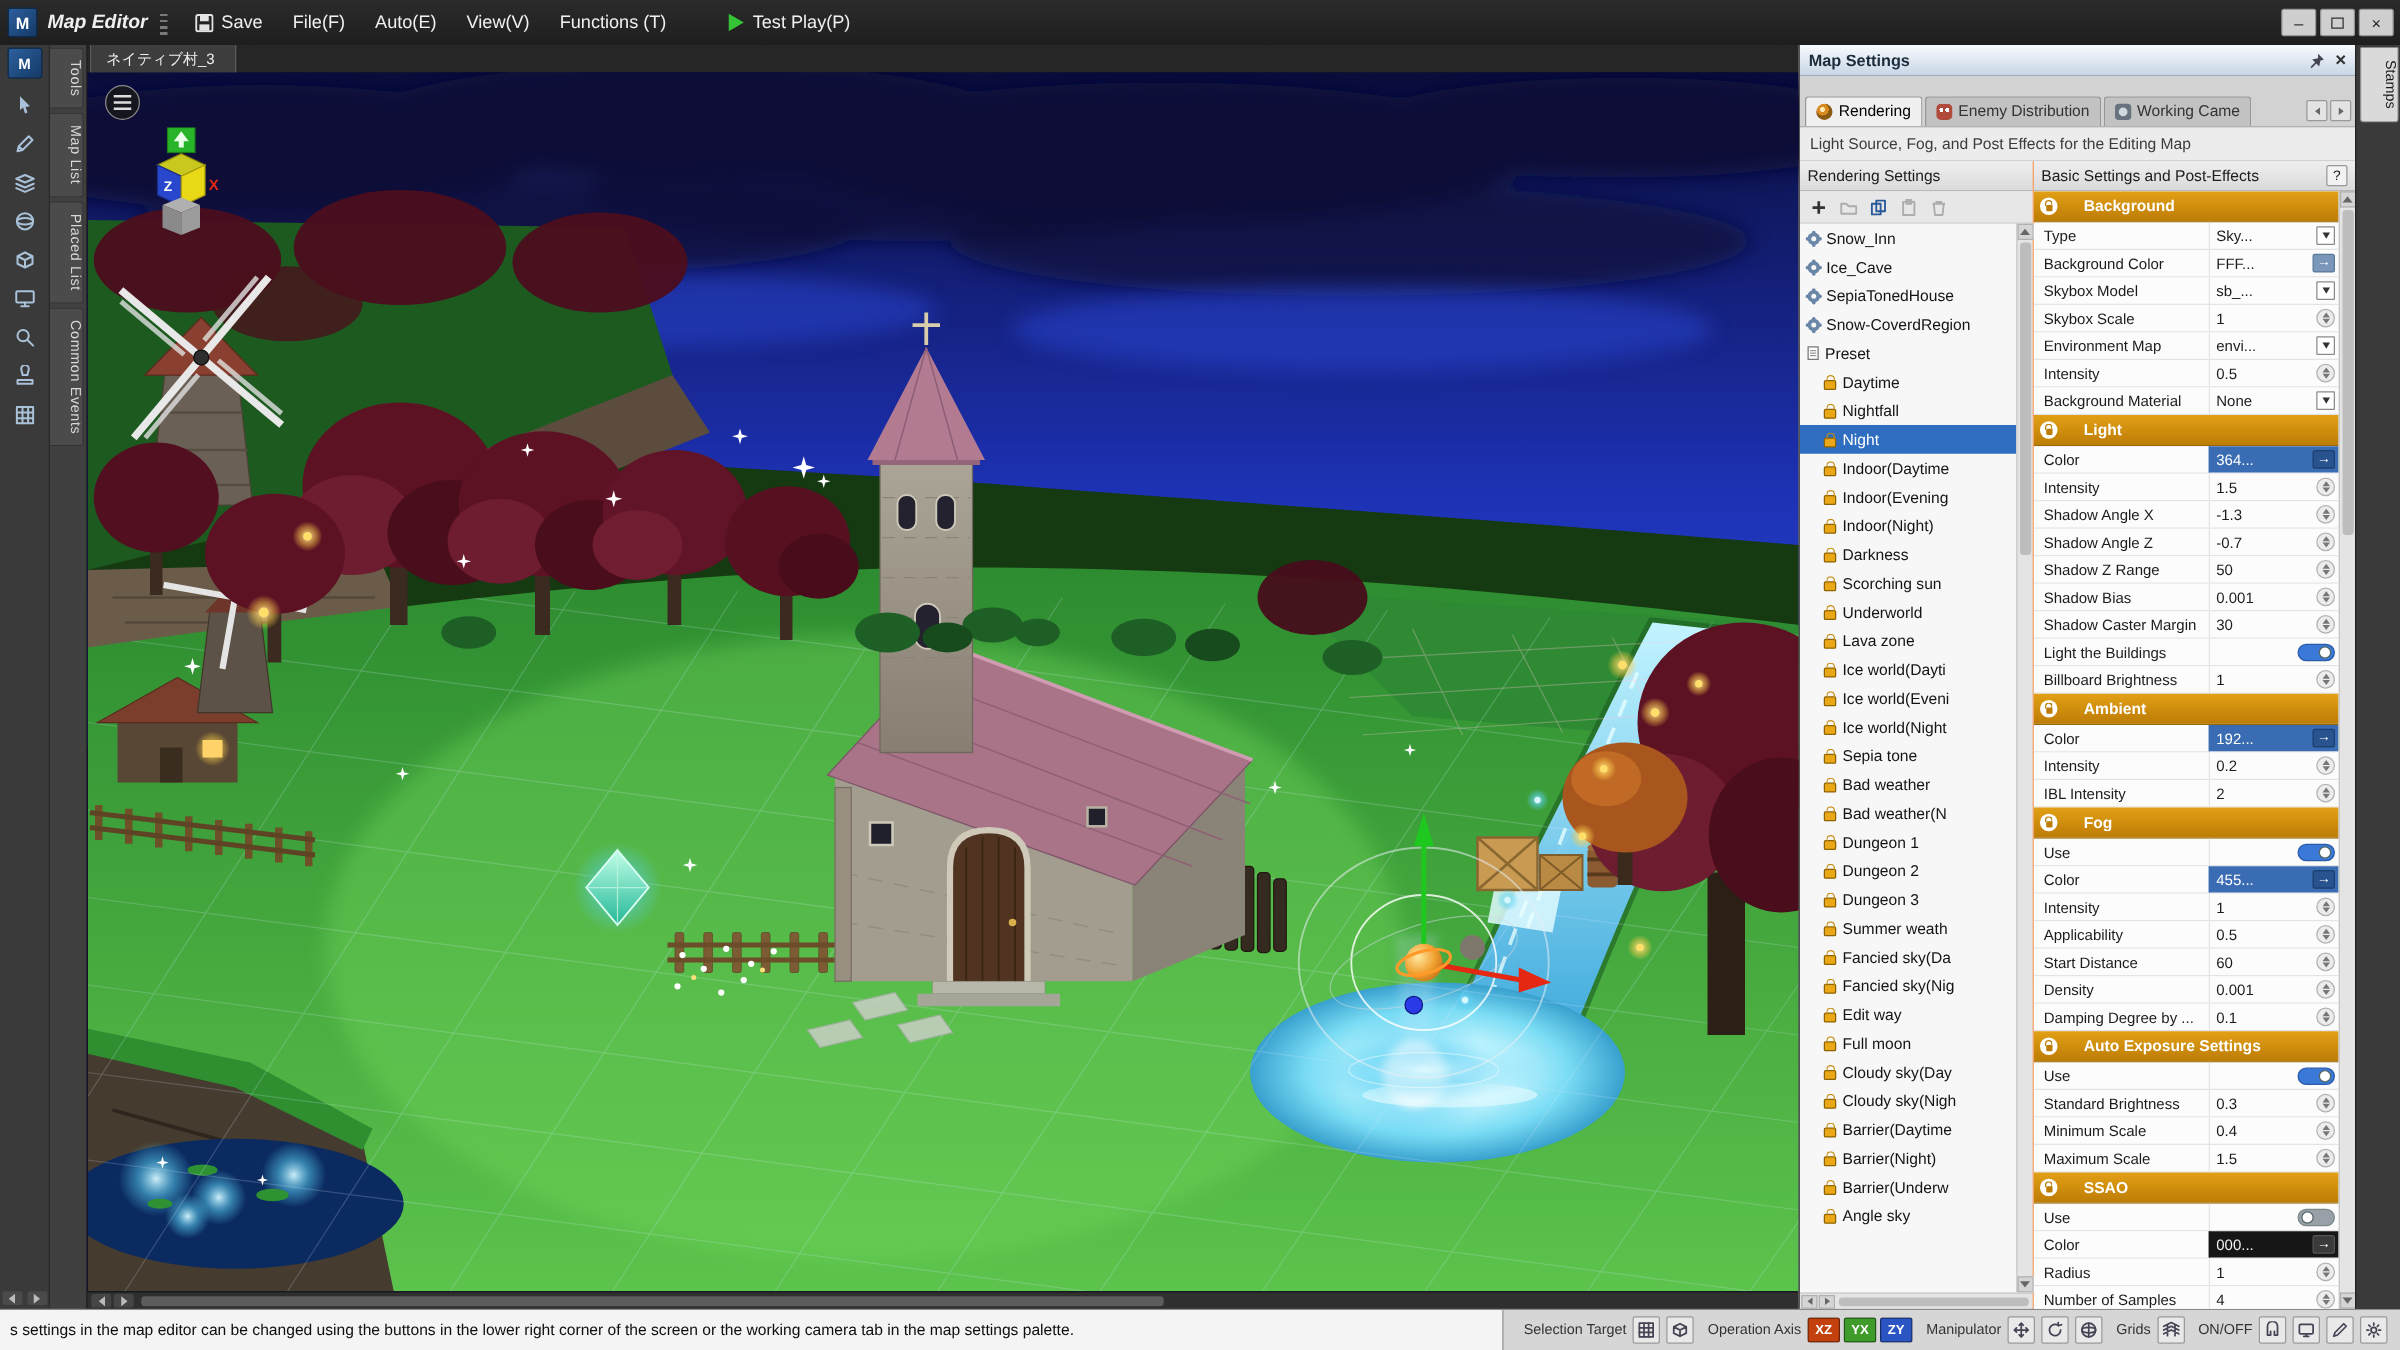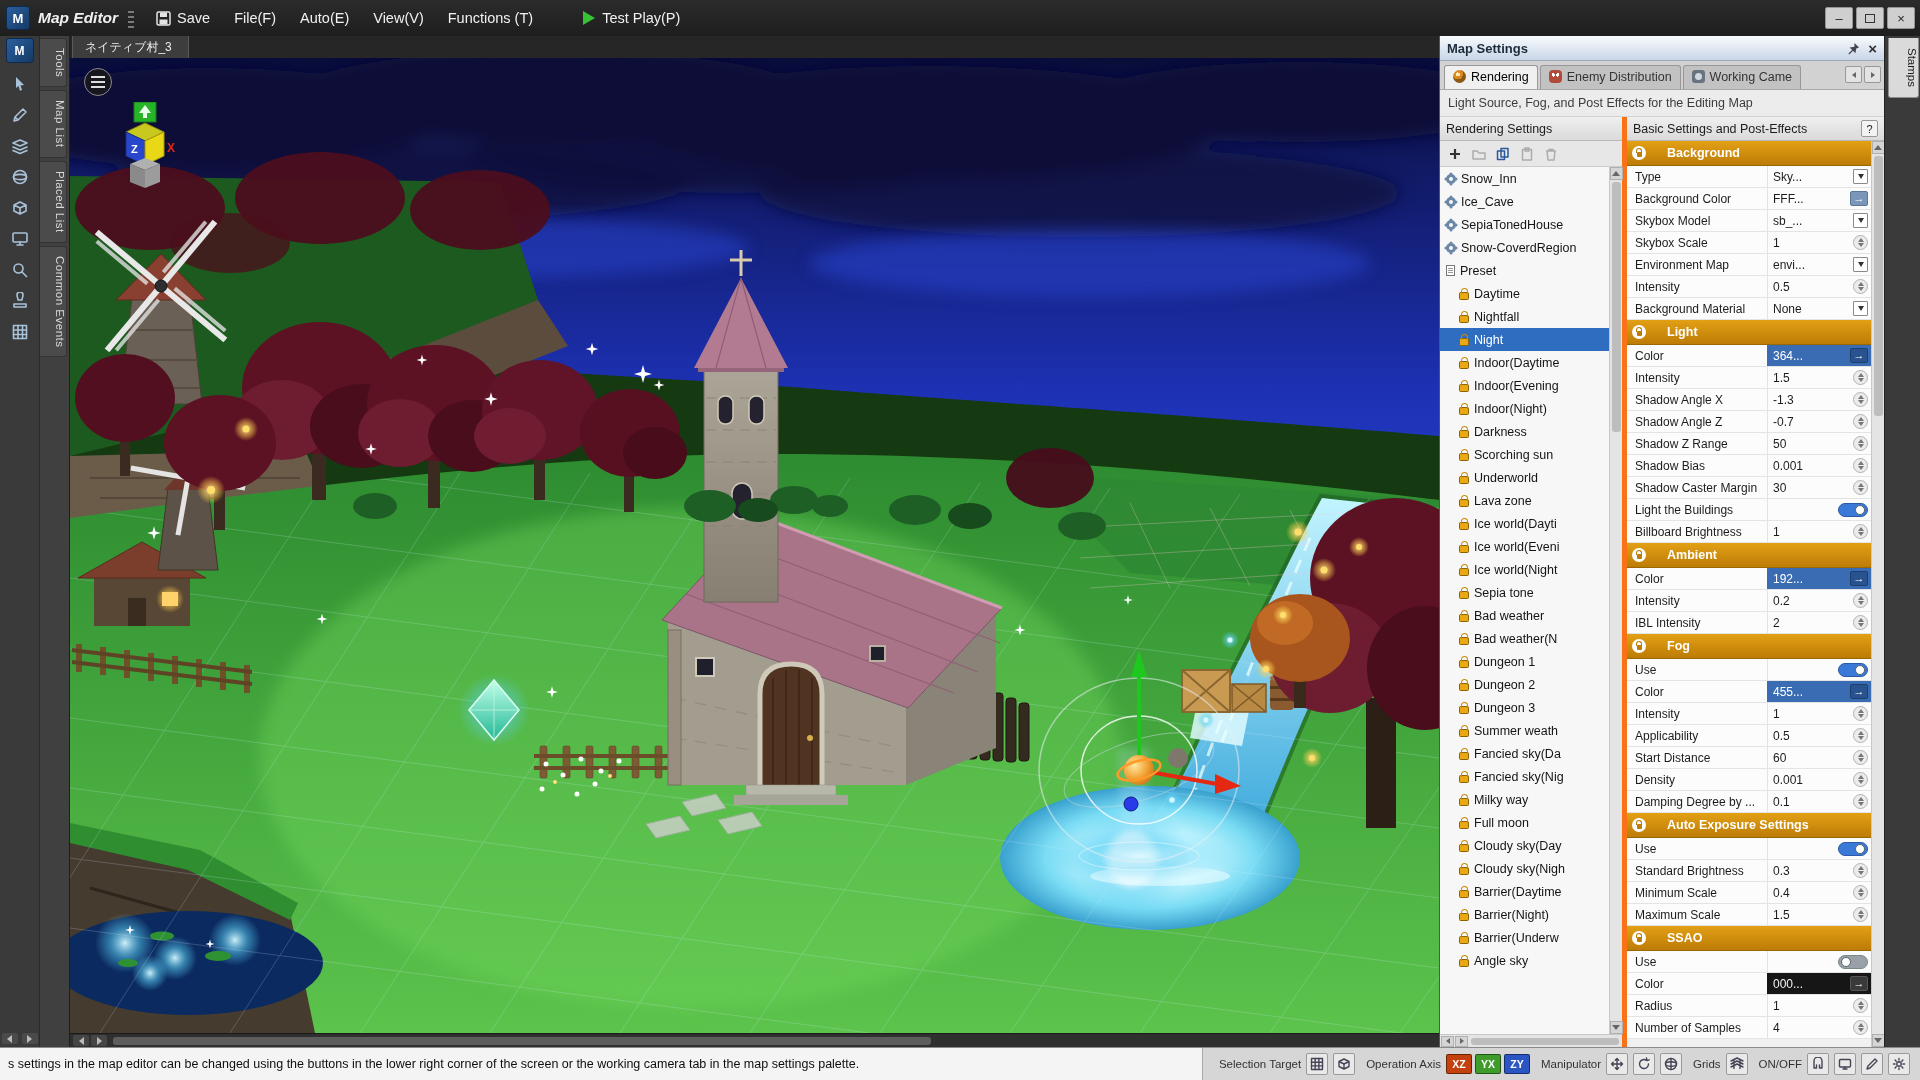--- a/index.html
+++ b/index.html
@@ -49,37 +49,37 @@
   .tri-u-d{border-left:4px solid transparent;border-right:4px solid transparent;border-bottom:5px solid #666}
   .tri-d-d{border-left:4px solid transparent;border-right:4px solid transparent;border-top:5px solid #666}
   .vp-menu{position:absolute;left:14px;top:10px;width:28px;height:28px;border-radius:50%;background:rgba(25,25,25,.8);border:1.5px solid #8a8a8a;display:flex;flex-direction:column;justify-content:center;gap:3px;align-items:center}
   .vp-menu i{display:block;width:14px;height:2px;background:#ddd}
   .nav-gizmo{position:absolute;left:34px;top:44px;width:84px;height:96px}
 
   
   .panel{position:absolute;right:36px;top:36px;width:445px;bottom:33px;background:#ececec;border-left:1px solid #555;display:flex;flex-direction:column;font-size:12.5px}
   .panel-hdr{height:25px;flex:none;background:linear-gradient(#f8fbfe,#c9d6e6);border-bottom:1px solid #9aaabb;display:flex;align-items:center;padding:0 7px;font-weight:bold;color:#1b2b3b;font-size:13px}
   .ph-icons{margin-left:auto;display:flex;gap:8px;align-items:center;color:#333;font-size:13px}
-  .panel-tabs{height:29px;flex:none;background:#d2d2d2;display:flex;align-items:center;padding:3px 3px 0 4px;border-bottom:1px solid #a8a8a8}
+  .panel-tabs{height:41px;flex:none;background:#d2d2d2;display:flex;align-items:flex-end;padding:3px 3px 0 4px;border-bottom:1px solid #a8a8a8}
   .tabs-row{display:flex;gap:2px;align-items:flex-end;overflow:hidden;flex:1}
   .ms-tab{display:flex;align-items:center;gap:5px;background:#c2c2c2;border:1px solid #979797;border-bottom:none;border-radius:3px 3px 0 0;padding:4px 8px 5px;font-size:12.5px;color:#333;white-space:nowrap;overflow:hidden;flex:none}
   .ms-tab.sel{background:#f0f0f0;color:#000}
   .ms-tab.trunc{max-width:118px}
   .t-ic{width:13px;height:13px;flex:none;border-radius:3px;background:#9aa}
   .ms-tab.ic-render .t-ic{border-radius:50%;background:radial-gradient(circle at 38% 34%,#ffe9b0 0 2px,#d88a20 2px 5px,#8a5a14 5px)}
   .ms-tab.ic-enemy .t-ic{border-radius:4px;background:radial-gradient(circle at 32% 38%,#fff 0 1.6px,transparent 1.6px),radial-gradient(circle at 68% 38%,#fff 0 1.6px,transparent 1.6px),#b04a3a}
   .ms-tab.ic-camera .t-ic{background:#68737f;position:relative}
   .ms-tab.ic-camera .t-ic::after{content:"";position:absolute;inset:3px;border-radius:50%;background:#cfd8e0}
   .tab-scroll{display:flex;gap:2px;margin-left:4px;padding-bottom:4px;flex:none}
   .ts-btn{width:17px;height:17px;background:#e3e3e3;border:1px solid #999;display:flex;align-items:center;justify-content:center;border-radius:2px}
   .panel-sub{padding:6px 8px;color:#3c3c3c;background:#ececec;border-bottom:1px solid #d2d2d2;font-size:12.5px;flex:none;white-space:nowrap;overflow:hidden}
   .panel-cols{flex:1;display:flex;min-height:0}
 
   
-  .col-list{width:187px;flex:none;display:flex;flex-direction:column;border-right:5px solid #f97316;min-height:0}
+  .col-list{width:187px;flex:none;display:flex;flex-direction:column;border-right:1px solid #f97316;min-height:0}
   .col-hdr{height:24px;flex:none;background:linear-gradient(#efefef,#dadada);border-bottom:1px solid #b8b8b8;display:flex;align-items:center;padding:0 6px;color:#1c1c1c;white-space:nowrap;overflow:hidden}
   .list-toolbar{height:26px;flex:none;background:#e7e7e7;border-bottom:1px solid #ccc;display:flex;align-items:center;gap:3px;padding:0 4px}
   .lt-btn{width:21px;height:20px;display:flex;align-items:center;justify-content:center;border-radius:2px}
   .lt-btn svg{stroke:#333;fill:none;stroke-width:1.5;stroke-linejoin:round}
   .lt-btn.blue svg{stroke:#2a5a9a}
   .lt-btn.dis{opacity:.32}
   .list-wrap{flex:1;display:flex;min-height:0}
   .list-body{flex:1;background:#f7f7f7;overflow:hidden}
   .l-item{height:23px;display:flex;align-items:center;gap:5px;padding-left:19px;font-size:12.5px;color:#141414;white-space:nowrap;overflow:hidden}
   .l-item.gear,.l-item.doc{padding-left:6px}
@@ -941,21 +941,21 @@
 
               <div class="l-item lock">
 
                 <span class="ic ic-lock"></span>
                 <span>Fancied sky(Nig</span>
               </div>
 
               <div class="l-item lock">
 
                 <span class="ic ic-lock"></span>
-                <span>Milky way</span>
+                <span>Edit way</span>
               </div>
 
               <div class="l-item lock">
 
                 <span class="ic ic-lock"></span>
                 <span>Full moon</span>
               </div>
 
               <div class="l-item lock">
 

